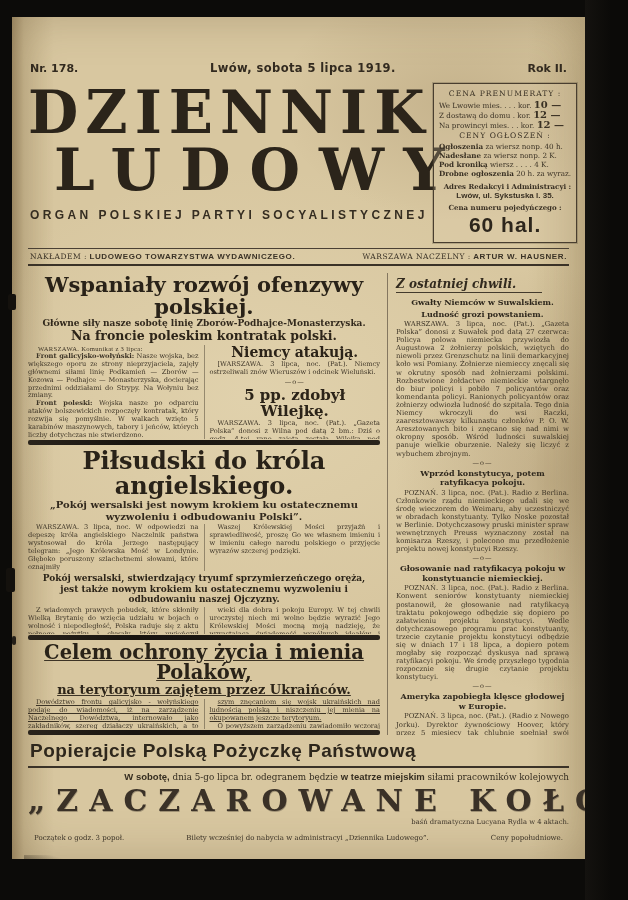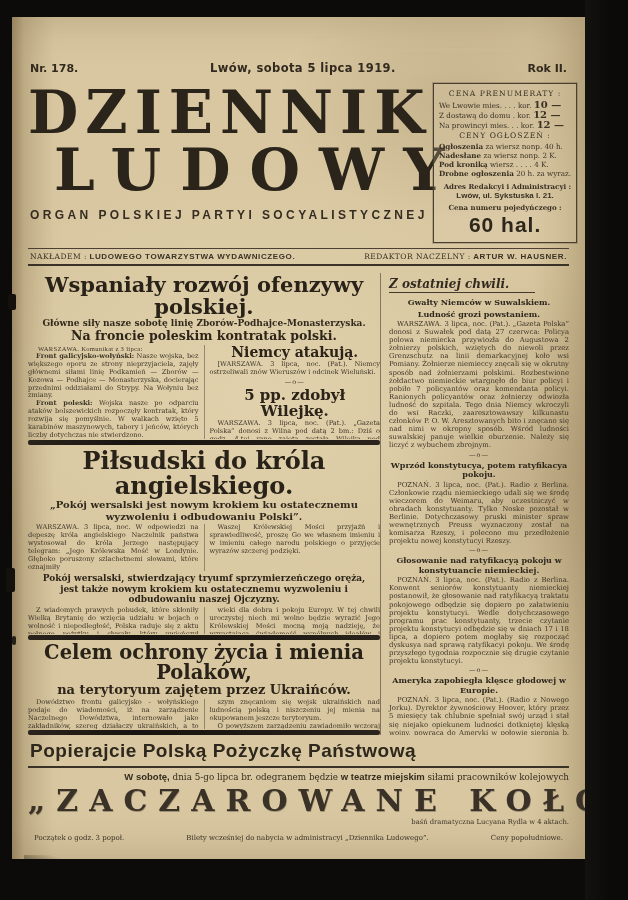--- a/index.html
+++ b/index.html
@@ -59,27 +59,27 @@
 
   
   .credits{display:flex;justify-content:space-between;margin:5px 16px 0;
     border-top:1px solid #4a4034;border-bottom:2.5px solid #3a3227;
     padding:3px 2px;font-size:7.5px;color:#3a3226;align-items:baseline;}
   .credits .lab{letter-spacing:.5px;}
   .credits b{font:bold 8px "Liberation Sans",sans-serif;letter-spacing:.6px;}
 
   
   .main-row{display:flex;margin:7px 16px 0;height:462px;overflow:hidden;}
-  .col-main{width:352px;border-right:1px solid rgba(60,50,38,.55);}
+  .col-main{width:352px;padding-right:7px;border-right:1px solid rgba(60,50,38,.55);}
   .col-last{flex:1;padding-left:8px;overflow:hidden;}
 
   .sec{overflow:hidden;}
   .sec-lead{height:166px;}
   .sec-pils{height:188px;}
-  .sec-ukr{height:88px;}
+  .sec-ukr{height:88px;text-decoration:underline;}
   .bar{height:5px;margin:1px 0;border-radius:2px;
     background:linear-gradient(90deg,#2a241c,#18140f 30%,#201b14 70%,#2a241c);}
 
   .hl1{font:bold 21px/22px "DejaVu Serif",serif;text-align:center;color:#292218;margin:1px 0 0;}
   .hl-sub1{font:bold 9px/11px "DejaVu Serif",serif;text-align:center;color:#32291d;}
   .hl-sub2{font:bold 12.5px/14px "DejaVu Serif",serif;text-align:center;color:#2d2519;}
   .hl-pils{font:bold 24px/25px "DejaVu Serif",serif;text-align:center;color:#292218;margin:2px 0 1px;}
   .hl-pils-sub{font:bold 10px/11.5px "DejaVu Serif",serif;text-align:center;color:#32291d;margin:1px 14px 2px;}
   .hl-ukr{font:bold 19.5px/20px "DejaVu Serif",serif;text-align:center;color:#292218;margin:2px 0 0;}
   .hl-ukr-sub{font:bold 13px/14px "DejaVu Serif",serif;text-align:center;color:#2d2519;margin:0 0 2px;}
@@ -138,29 +138,29 @@
       <div class="pb-row"><span>Z dostawą do domu . kor. </span><b>12 —</b></div>
       <div class="pb-row"><span>Na prowincyi mies. . . kor. </span><b>12 —</b></div>
       <div class="pb-head">CENY OGŁOSZEŃ :</div>
       <div class="pb-ads">
         <div class="pb-row"><b>Ogłoszenia</b><span> za wiersz nonp. 40 h.</span></div>
         <div class="pb-row"><b>Nadesłane</b><span> za wiersz nonp. 2 K.</span></div>
         <div class="pb-row"><b>Pod kroniką</b><span> wiersz . . . . 4 K.</span></div>
         <div class="pb-row"><b>Drobne ogłoszenia</b><span> 20 h. za wyraz.</span></div>
       </div>
       <div class="pb-addr-l">Adres Redakcyi i Administracyi :</div>
-      <div class="pb-addr">Lwów, ul. Sykstuska l. 21.</div>
+      <div class="pb-addr">Lwów, ul. Sykstuska l. 35.</div>
       <div class="pb-price-l">Cena numeru pojedyńczego :</div>
       <div class="pb-price">60 hal.</div>
     </div>
   </div>
 
   <div class="credits">
     <span><span class="lab">NAKŁADEM :</span> <b>LUDOWEGO TOWARZYSTWA WYDAWNICZEGO.</b></span>
-    <span><span class="lab">REDAKTOR NACZELNY :</span> <b>ARTUR W. HAUSNER.</b></span>
+    <span><span class="lab">WARSZAWA NACZELNY :</span> <b>ARTUR W. HAUSNER.</b></span>
   </div>
 
   <div class="main-row">
 
     <div class="col-main">
 
       <div class="sec sec-lead">
         <div class="hl1">Wspaniały rozwój ofenzywy polskiej.</div>
         <div class="hl-sub1">Główne siły nasze sobotę linię Zborów-Podhajce-Monasterzyska.</div>
         <div class="hl-sub2">Na froncie poleskim kontratak polski.</div>

